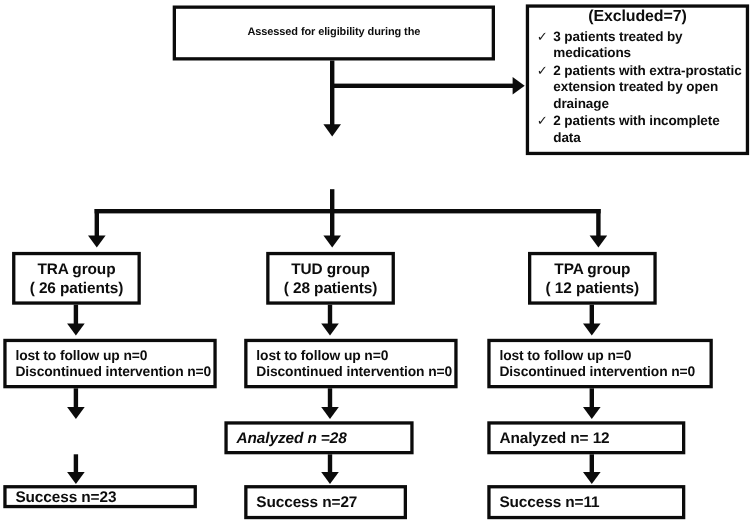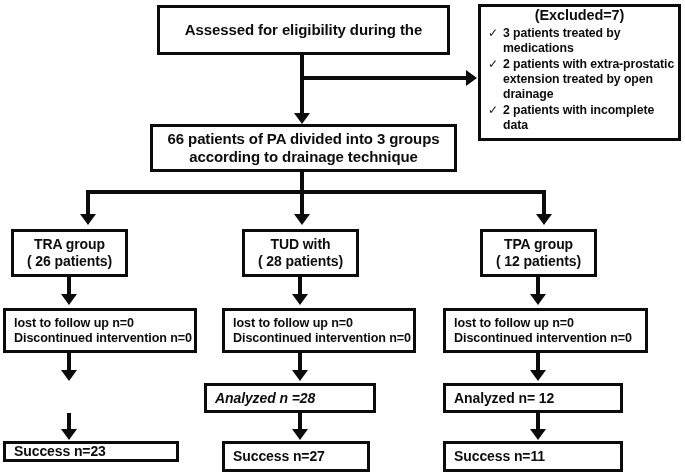--- a/index.html
+++ b/index.html
@@ -81,21 +81,21 @@
   }
   .check {
     flex: 0 0 auto;
     width: 15px;
     font-weight: normal;
     font-size: 12px;
     line-height: 1.22;
     color: #1a1a1a;
   }
   .excl-text { flex: 1 1 auto; }
-  .t-big { font-size: 15px; }
+  .t-big { font-size: 10px; }
   .t-mid { font-size: 14px; }
   .t-sm  { font-size: 12.6px; }
 </style>
 </head>
 <body>
 
 <div id="canvas">
 
   <div class="box" style="left:157px; top:5px; width:293px; height:50px;">
     <span class="t-big">Assessed for eligibility during the</span>
@@ -118,24 +118,20 @@
       </li>
     </ul>
   </div>
 
   <div class="line vline" style="left:300px; top:55px; width:4px; height:63px;"></div>
 
   <div class="line hline" style="left:300px; top:76px; width:168px; height:4px;"></div>
   <div class="arrow-right" style="left:466px; top:70px;"></div>
   <div class="arrow-down" style="left:294px; top:113px;"></div>
 
-  <div class="box" style="left:150px; top:124px; width:307px; height:48px;">
-    <span class="t-big">66 patients of PA divided into 3 groups</span>
-    <span class="t-big">according to drainage technique</span>
-  </div>
 
   <div class="line vline" style="left:300px; top:172px; width:4px; height:21px;"></div>
   <div class="line hline" style="left:86px; top:190px; width:460px; height:4px;"></div>
   <div class="line vline" style="left:86px; top:190px; width:4px; height:28px;"></div>
   <div class="line vline" style="left:300px; top:190px; width:4px; height:28px;"></div>
   <div class="line vline" style="left:542px; top:190px; width:4px; height:28px;"></div>
   <div class="arrow-down" style="left:80px; top:214px;"></div>
   <div class="arrow-down" style="left:294px; top:214px;"></div>
   <div class="arrow-down" style="left:536px; top:214px;"></div>
 
@@ -154,21 +150,21 @@
   <div class="arrow-down" style="left:61px; top:370px;"></div>
 
   <div class="line vline" style="left:67px; top:413px; width:4px; height:19px;"></div>
   <div class="arrow-down" style="left:61px; top:429px;"></div>
 
   <div class="box left-align" style="left:3px; top:441px; width:176px; height:21px; padding-left:8px;">
     <span class="t-mid">Success  n=23</span>
   </div>
 
   <div class="box" style="left:242px; top:229px; width:117px; height:48px;">
-    <span class="t-mid">TUD with</span>
+    <span class="t-mid">TUD group</span>
     <span class="t-mid">( 28 patients)</span>
   </div>
   <div class="line vline" style="left:298px; top:277px; width:4px; height:21px;"></div>
   <div class="arrow-down" style="left:292px; top:294px;"></div>
 
   <div class="box left-align" style="left:222px; top:308px; width:194px; height:45px; padding-left:8px;">
     <span class="t-sm">lost to follow up n=0</span>
     <span class="t-sm">Discontinued intervention n=0</span>
   </div>
   <div class="line vline" style="left:298px; top:353px; width:4px; height:22px;"></div>

